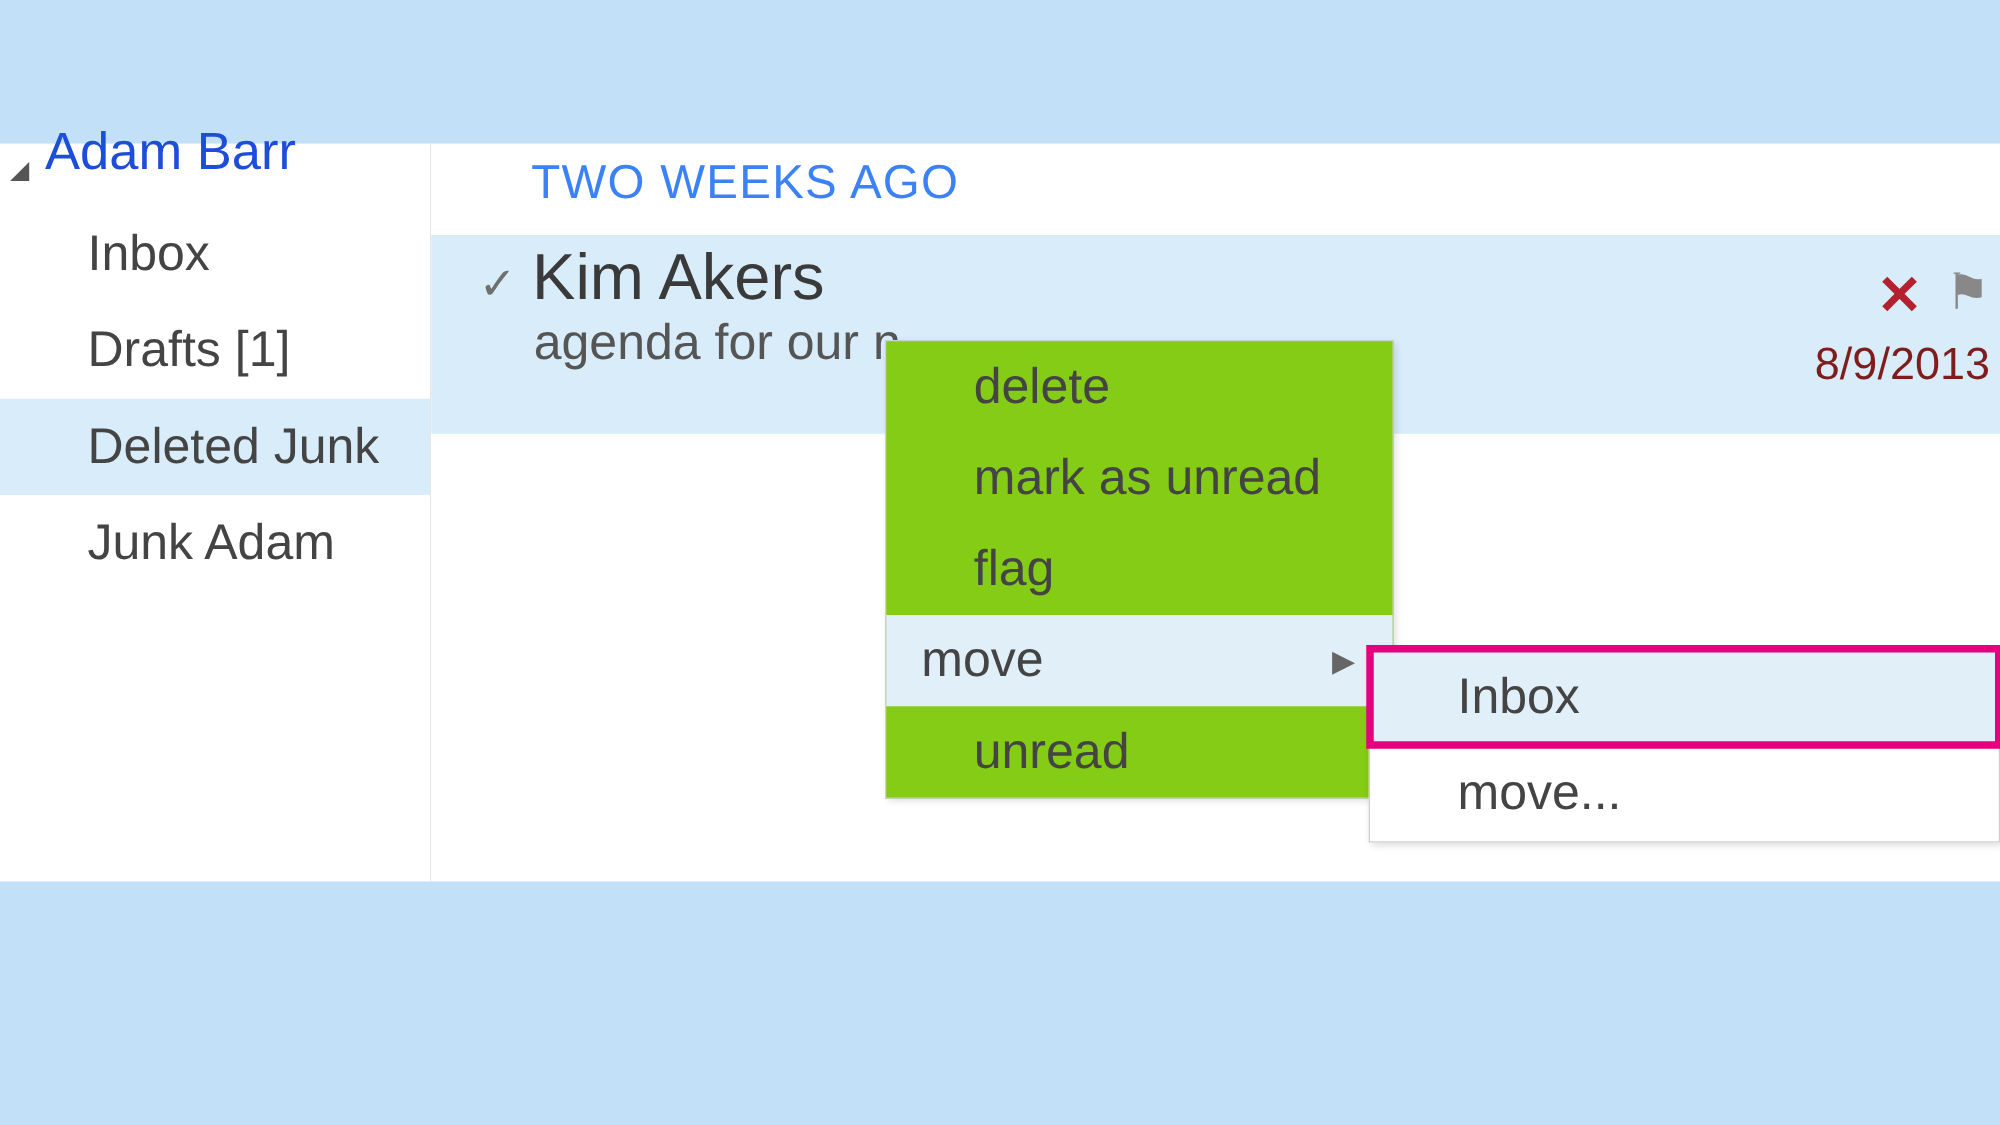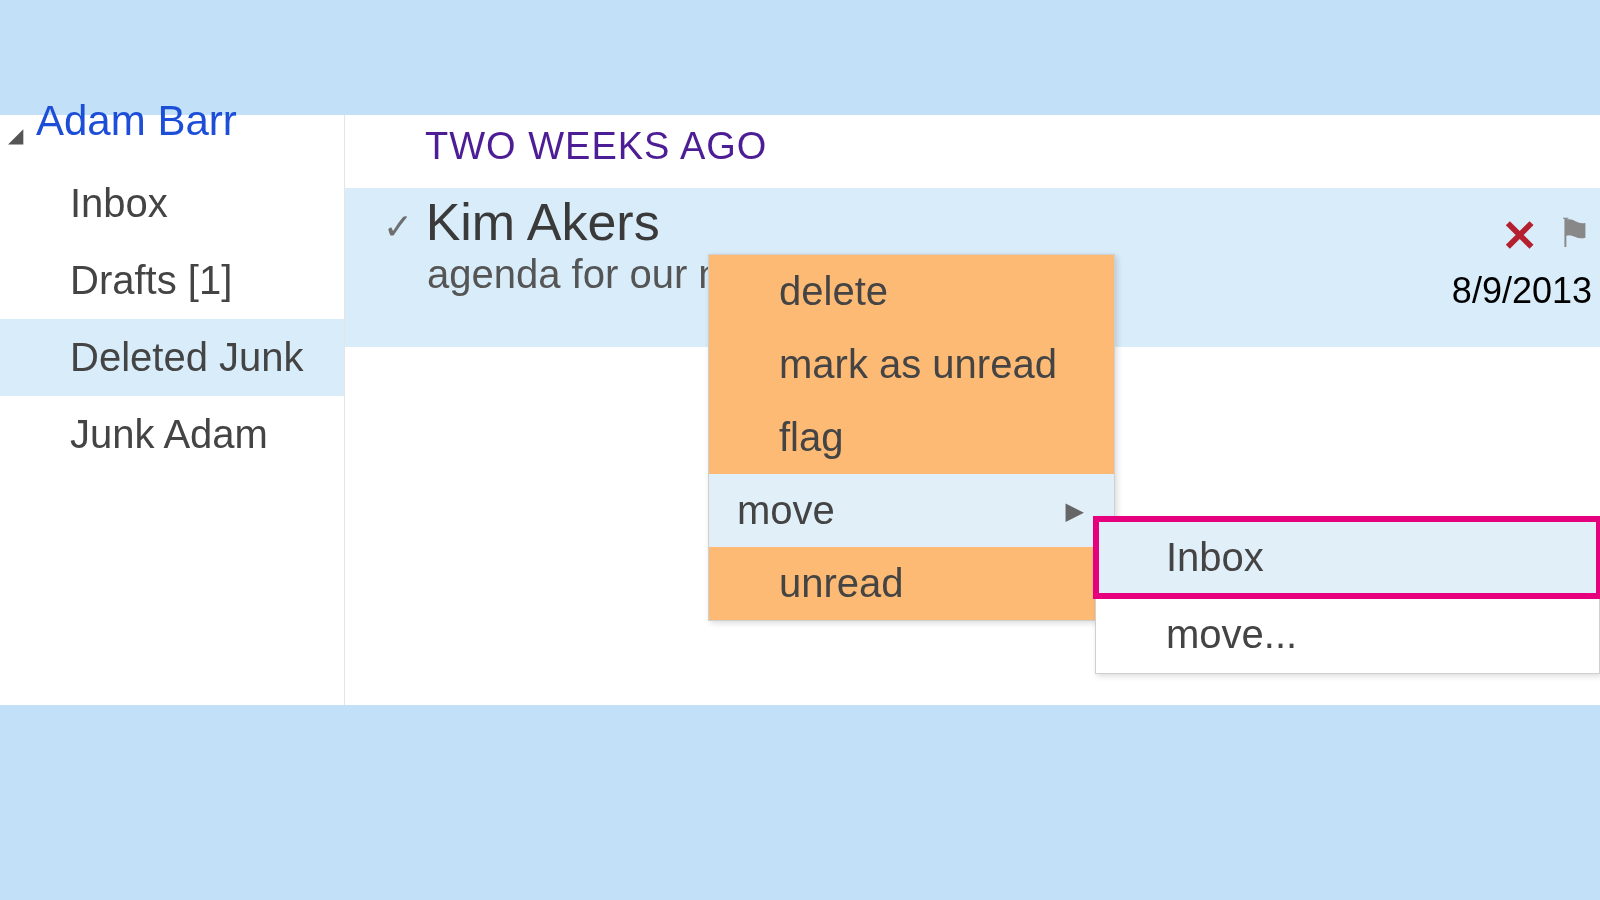--- a/index.html
+++ b/index.html
@@ -52,21 +52,21 @@
     .folder-item.selected {
       background: #d9ecf9;
     }
     
     .message-area {
       flex: 1;
       background: #ffffff;
       position: relative;
     }
     .group-header {
-      color: #4c1d95;
+      color: #3b82f6;
       font-size: 38px;
       font-weight: 400;
       letter-spacing: 1px;
       padding: 10px 0 20px 80px;
     }
     .message-row {
       background: #d9ecf9;
       padding: 4px 30px 50px 38px;
       position: relative;
     }
@@ -105,31 +105,31 @@
       top: 22px;
       right: 8px;
       color: #888;
       font-size: 40px;
       cursor: pointer;
     }
     .date-text {
       position: absolute;
       top: 82px;
       right: 8px;
-      color: #000000;
+      color: #7f1d1d;
       font-size: 36px;
       font-weight: 300;
     }
     
     .context-menu {
       position: absolute;
-      top: 254px;
+      top: 272px;
       left: 708px;
       width: 407px;
-      background: #fdba74;
+      background: #84cc16;
       border: 1px solid #cfcfcf;
       box-shadow: 2px 2px 6px rgba(0,0,0,0.15);
       z-index: 10;
     }
     .menu-item {
       font-size: 40px;
       color: #444;
       padding: 14px 0 14px 70px;
       font-weight: 300;
       cursor: pointer;

